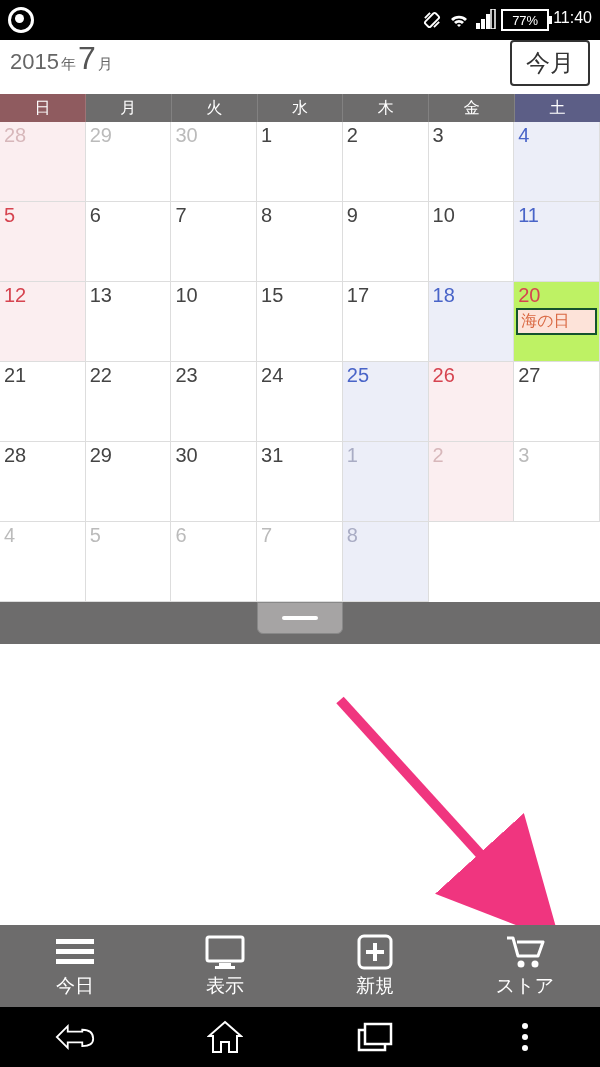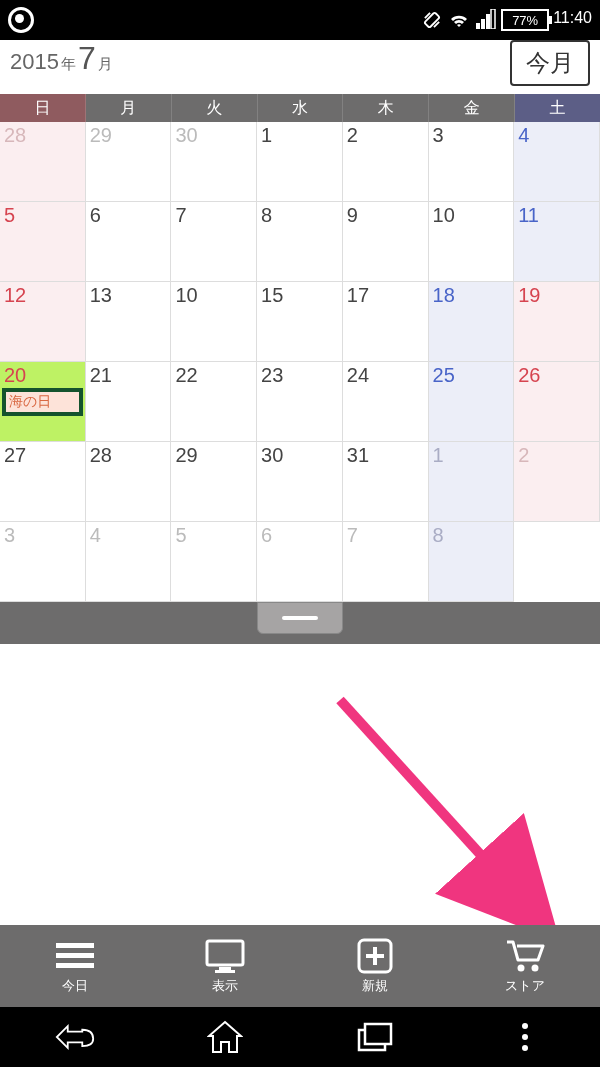--- a/index.html
+++ b/index.html
@@ -28,27 +28,27 @@
 .cell{width:85.71px;height:80px;border-right:1px solid #ddd;border-bottom:1px solid #ddd;padding:2px 4px;font-size:20px;position:relative;background:#fff}
 .cell.sun{background:#fbeef0}
 .cell.sat{background:#eceef8}
 .cell.hol{background:#bef264}
 .cell.dim .num{color:#bbb}
 .cell.dim.sun .num{color:#d7b7ba}
 .cell.dim.sat .num{color:#a9acc4}
 .num{color:#444}
 .num.red{color:#d64450}
 .num.blue{color:#4964c8}
-.event{position:absolute;top:26px;left:2px;right:2px;border:4px solid #14532d;background:#fde3d9;font-size:14px;padding:1px 3px;color:#d96842;white-space:nowrap;overflow:hidden}
+.event{position:absolute;top:26px;left:2px;right:2px;border:2px solid #14532d;background:#fde3d9;font-size:16px;padding:1px 3px;color:#d96842;white-space:nowrap;overflow:hidden}
 .drag-bar{height:42px;background:#6d6c6c;position:relative}
 .drag-handle{position:absolute;left:50%;top:0;transform:translateX(-50%);width:86px;height:32px;background:#a6a4a4;border:1px solid #888;border-radius:0 0 6px 6px;display:flex;align-items:center;justify-content:center}
 .drag-handle::after{content:"";width:36px;height:4px;background:#fff;border-radius:2px}
 .arrow{position:absolute;pointer-events:none}
 .toolbar{position:absolute;left:0;right:0;bottom:60px;height:82px;background:#6d6c6c;display:flex}
-.tb-item{flex:1;display:flex;flex-direction:column;align-items:center;justify-content:center;gap:3px;color:#fff;font-size:13px;position:relative}
+.tb-item{flex:1;display:flex;flex-direction:column;align-items:center;justify-content:center;gap:3px;color:#fff;font-size:19px;position:relative}
 .tb-icon{width:40px;height:36px;display:flex;align-items:center;justify-content:center}
 .highlight{position:absolute;inset:4px;border:3px solid #f0357f;border-radius:3px;pointer-events:none}
 .navbar{position:absolute;left:0;right:0;bottom:0;height:60px;background:#000;display:flex;align-items:center;justify-content:space-around}
 .nav-icon{width:40px;height:40px;display:flex;align-items:center;justify-content:center}
 svg{display:block}
 </style>
 </head>
 <body>
 
 <div class="statusbar">
@@ -160,23 +160,20 @@
     </div>
     <div class="cell">
       <div class="num">15</div>
     </div>
     <div class="cell">
       <div class="num">17</div>
     </div>
     <div class="cell sat">
       <div class="num blue">18</div>
     </div>
-    <div class="cell sun">
-      <div class="num red">19</div>
-    </div>
     <div class="cell hol">
       <div class="num red">20</div>
       <div class="event">海の日</div>
     </div>
     <div class="cell">
       <div class="num">21</div>
     </div>
     <div class="cell">
       <div class="num">22</div>
     </div>

